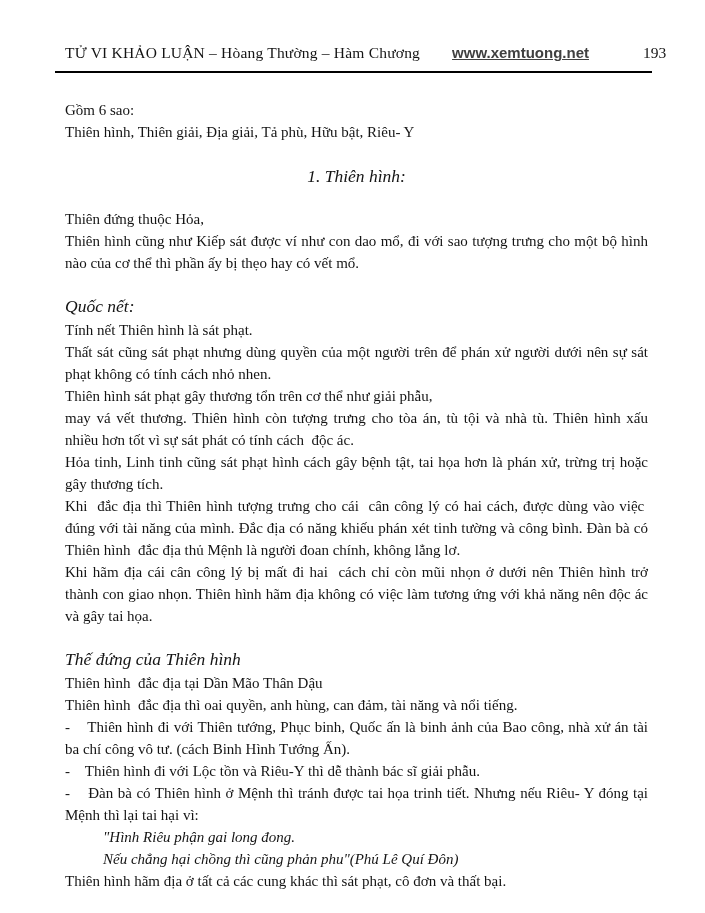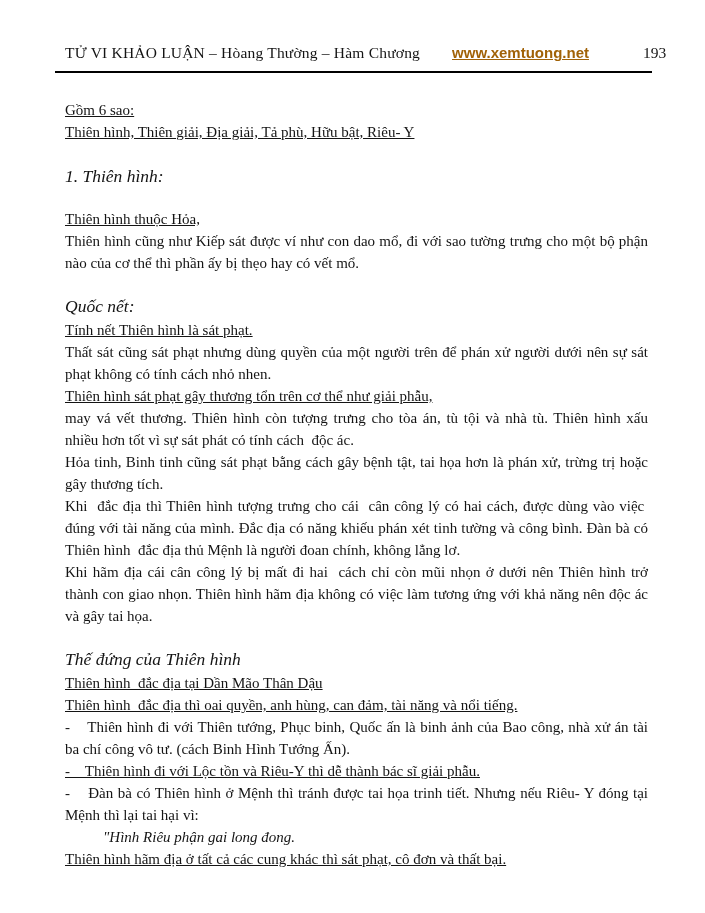--- a/index.html
+++ b/index.html
@@ -23,46 +23,47 @@
     white-space: nowrap;
     gap: 32px;
   }
   .header-title {
     flex: 1 1 auto;
     letter-spacing: 0.2px;
   }
   .header-link {
     font-family: "Liberation Sans", sans-serif;
     font-weight: bold;
-    color: #a16207;
+    color: #404040;
     text-decoration: underline;
     font-size: 15px;
     cursor: pointer;
   }
   .page-number {
     margin-left: 22px;
     font-size: 15.5px;
   }
   .header-rule {
     border: none;
     border-top: 2px solid #000000;
     margin: 9px -4px 0 -10px;
   }
   .content {
     margin-top: 26px;
     font-size: 15px;
     line-height: 22px;
   }
-  .line  { margin: 0; text-decoration: underline; }
+  .line  { margin: 0; }
   .para  { margin: 0; text-align: justify; }
   .heading-major {
     font-style: italic;
     font-size: 17.5px;
     line-height: 24px;
     margin: 21px 0 20px 0;
+    text-align: center;
   }
   .heading-minor {
     font-style: italic;
     font-size: 17.5px;
     line-height: 24px;
     margin: 20px 0 1px 0;
   }
   .quote {
     font-style: italic;
     padding-left: 38px;
@@ -78,34 +79,35 @@
     <span class="header-title">TỬ VI KHẢO LUẬN – Hòang Thường – Hàm Chương</span>
     <a class="header-link">www.xemtuong.net</a>
     <span class="page-number">193</span>
   </div>
   <hr class="header-rule">
 
   <div class="content">
     <p class="line">Gồm 6 sao:</p>
     <p class="line">Thiên hình, Thiên giải, Địa giải, Tả phù, Hữu bật, Riêu- Y</p>
     <p class="heading-major">1. Thiên hình:</p>
-    <p class="line">Thiên hình thuộc Hỏa,</p>
-    <p class="para">Thiên hình cũng như Kiếp sát được ví như con dao mổ, đi với sao tường trưng cho một bộ phận nào của cơ thể thì phần ấy bị thẹo hay có vết mổ.</p>
+    <p class="line">Thiên đứng thuộc Hỏa,</p>
+    <p class="para">Thiên hình cũng như Kiếp sát được ví như con dao mổ, đi với sao tượng trưng cho một bộ hình nào của cơ thể thì phần ấy bị thẹo hay có vết mổ.</p>
     <p class="heading-minor">Quốc nết:</p>
     <p class="line">Tính nết Thiên hình là sát phạt.</p>
     <p class="para">Thất sát cũng sát phạt nhưng dùng quyền của một người trên để phán xử người dưới nên sự sát phạt không có tính cách nhỏ nhen.</p>
     <p class="line">Thiên hình sát phạt gây thương tổn trên cơ thể như giải phẫu,</p>
     <p class="para">may vá vết thương. Thiên hình còn tượng trưng cho tòa án, tù tội và nhà tù. Thiên hình xấu nhiều hơn tốt vì sự sát phát có tính cách&nbsp; độc ác.</p>
-    <p class="para">Hỏa tinh, Binh tinh cũng sát phạt bằng cách gây bệnh tật, tai họa hơn là phán xử, trừng trị hoặc gây thương tích.</p>
+    <p class="para">Hỏa tinh, Linh tinh cũng sát phạt hình cách gây bệnh tật, tai họa hơn là phán xử, trừng trị hoặc gây thương tích.</p>
     <p class="para">Khi&nbsp; đắc địa thì Thiên hình tượng trưng cho cái&nbsp; cân công lý có hai cách, được dùng vào việc&nbsp; đúng với tài năng của mình. Đắc địa có năng khiếu phán xét tinh tường và công bình. Đàn bà có Thiên hình&nbsp; đắc địa thủ Mệnh là người đoan chính, không lẳng lơ.</p>
     <p class="para">Khi hãm địa cái cân công lý bị mất đi hai&nbsp; cách chỉ còn mũi nhọn ở dưới nên Thiên hình trở thành con giao nhọn. Thiên hình hãm địa không có việc làm tương ứng với khả năng nên độc ác và gây tai họa.</p>
     <p class="heading-minor">Thế đứng của Thiên hình</p>
     <p class="line">Thiên hình&nbsp; đắc địa tại Dần Mão Thân Dậu</p>
     <p class="line">Thiên hình&nbsp; đắc địa thì oai quyền, anh hùng, can đảm, tài năng và nổi tiếng.</p>
     <p class="para">-&nbsp;&nbsp;&nbsp; Thiên hình đi với Thiên tướng, Phục binh, Quốc ấn là binh ảnh của Bao công, nhà xử án tài ba chí công vô tư. (cách Binh Hình Tướng Ấn).</p>
     <p class="line">-&nbsp;&nbsp;&nbsp; Thiên hình đi với Lộc tồn và Riêu-Y thì dễ thành bác sĩ giải phẫu.</p>
     <p class="para">-&nbsp;&nbsp;&nbsp; Đàn bà có Thiên hình ở Mệnh thì tránh được tai họa trinh tiết. Nhưng nếu Riêu- Y đóng tại Mệnh thì lại tai hại vì:</p>
     <p class="quote">"Hình Riêu phận gai long đong.</p>
+    <p class="quote">Nếu chẳng hại chồng thì cũng phản phu"(Phú Lê Quí Đôn)</p>
     <p class="line">Thiên hình hãm địa ở tất cả các cung khác thì sát phạt, cô đơn và thất bại.</p>
 
   </div>
 
 </div>
 
 </body></html>

